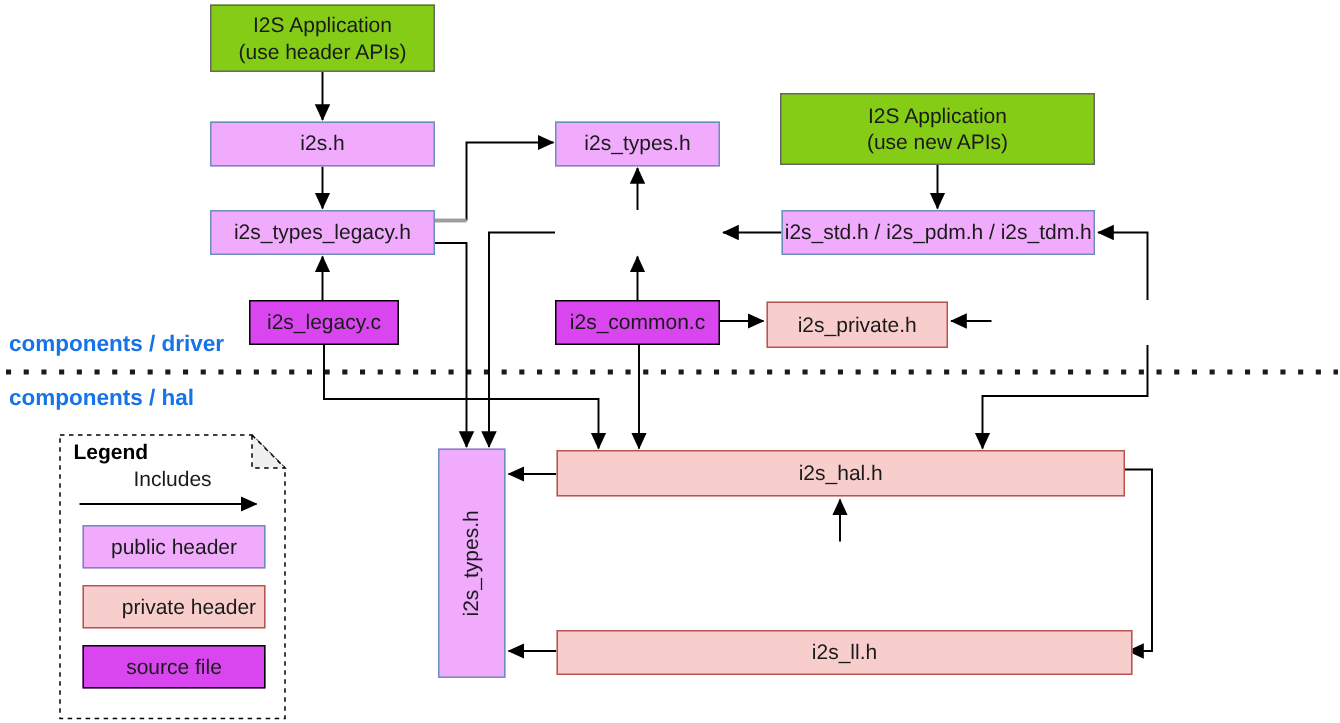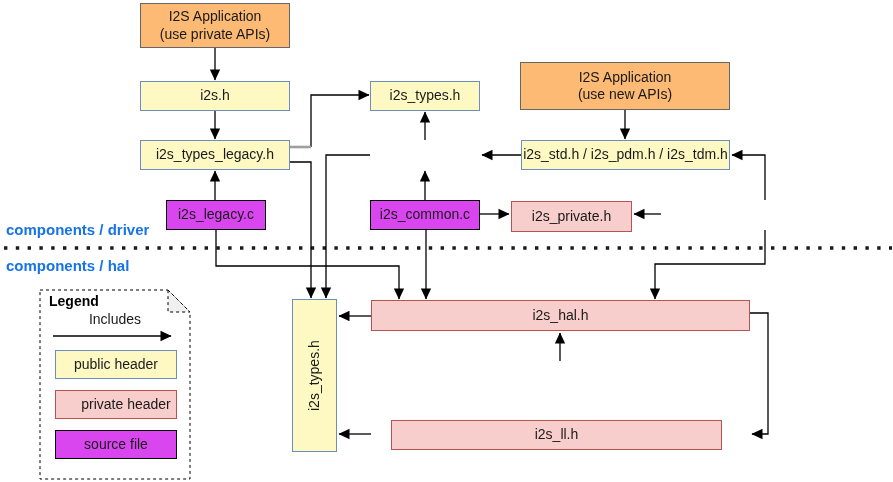--- a/index.html
+++ b/index.html
@@ -6,23 +6,23 @@
   .stage{
     position:relative;width:893px;height:482px;background:#ffffff;
     font-family:"Liberation Sans",sans-serif;color:#1a1a1a;overflow:hidden;
   }
   svg.wires{position:absolute;left:0;top:0;width:893px;height:482px;pointer-events:none;}
   .node{
     position:absolute;display:flex;align-items:center;justify-content:center;
     text-align:center;font-size:14px;line-height:1.25;box-sizing:border-box;
     border:1px solid #000000;background:#d946ef;white-space:nowrap;
   }
-  .pub{background:#fef9c3;border-color:#6C8EBF;}
+  .pub{background:#f0abfc;border-color:#6C8EBF;}
   .priv{background:#F8CECC;border-color:#B85450;}
-  .app{background:#fdba74;border-color:#666666;white-space:normal;}
+  .app{background:#84cc16;border-color:#666666;white-space:normal;}
   .vert{writing-mode:vertical-rl;transform:rotate(180deg);}
   .layer-label{position:absolute;font-weight:bold;font-size:15px;color:#1673E8;white-space:nowrap;}
   .legend-title{position:absolute;font-weight:bold;font-size:14px;color:#000000;}
   .legend-caption{position:absolute;font-size:14px;text-align:center;}
   .legend-box{font-size:14px;}
 </style>
 </head>
 <body>
 
 <div class="stage">
@@ -59,21 +59,21 @@
     <path d="M216,230 V266 H399 V299" stroke="#000" stroke-width="1.3" fill="none" marker-end="url(#arw)"></path>
     <path d="M371,316 H339" stroke="#000" stroke-width="1.3" fill="none" marker-end="url(#arw)"></path>
     <path d="M560,361 V333" stroke="#000" stroke-width="1.3" fill="none" marker-end="url(#arw)"></path>
     <path d="M750,313 H768 V434 H752" stroke="#000" stroke-width="1.3" fill="none" marker-end="url(#arw)"></path>
     <path d="M371,434 H339" stroke="#000" stroke-width="1.3" fill="none" marker-end="url(#arw)"></path>
   </svg>
 
   <div class="node app" style="left:140px;top:3px;width:150px;height:45px;">
     <div>
       <div>I2S Application</div>
-      <div>(use private APIs)</div>
+      <div>(use header APIs)</div>
     </div>
   </div>
 
   <div class="node pub" style="left:140px;top:81px;width:150px;height:30px;">
     <span>i2s.h</span>
   </div>
 
   <div class="node pub" style="left:140px;top:140px;width:150px;height:30px;">
     <span>i2s_types_legacy.h</span>
   </div>
@@ -112,21 +112,21 @@
 
   <div class="node pub vert" style="left:292px;top:299px;width:45px;height:153px;">
     <span>i2s_types.h</span>
   </div>
 
   <div class="node priv" style="left:371px;top:300px;width:379px;height:31px;text-align:center;">
     <span>i2s_hal.h</span>
   </div>
 
 
-  <div class="node priv" style="left:371px;top:420px;width:331px;height:30px;margin-left:20px;">
+  <div class="node priv" style="left:371px;top:420px;width:384px;height:30px;">
     <span>i2s_ll.h</span>
   </div>
 
   <div style="position:absolute;left:40px;top:290px;width:150px;height:190px;">
     <div class="legend-title" style="left:9px;top:3px;">Legend</div>
     <div class="legend-caption" style="left:15px;top:21px;width:120px;">Includes</div>
     <div class="node pub legend-box" style="left:15px;top:60px;width:122px;height:29px;">
       <span>public header</span>
     </div>
     <div class="node priv legend-box" style="left:15px;top:100px;width:122px;height:29px;padding-left:20px;">

